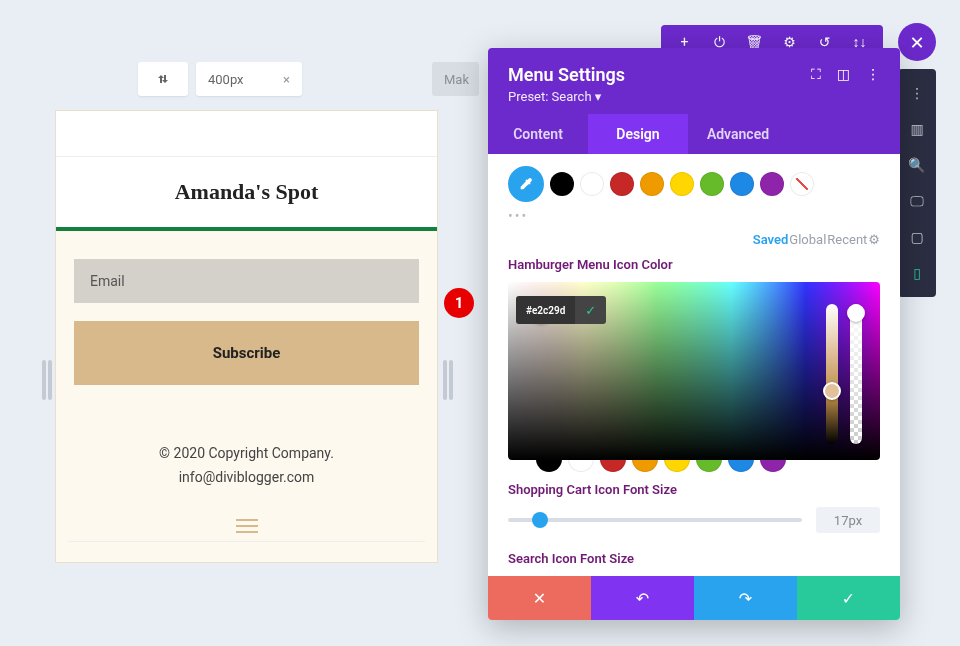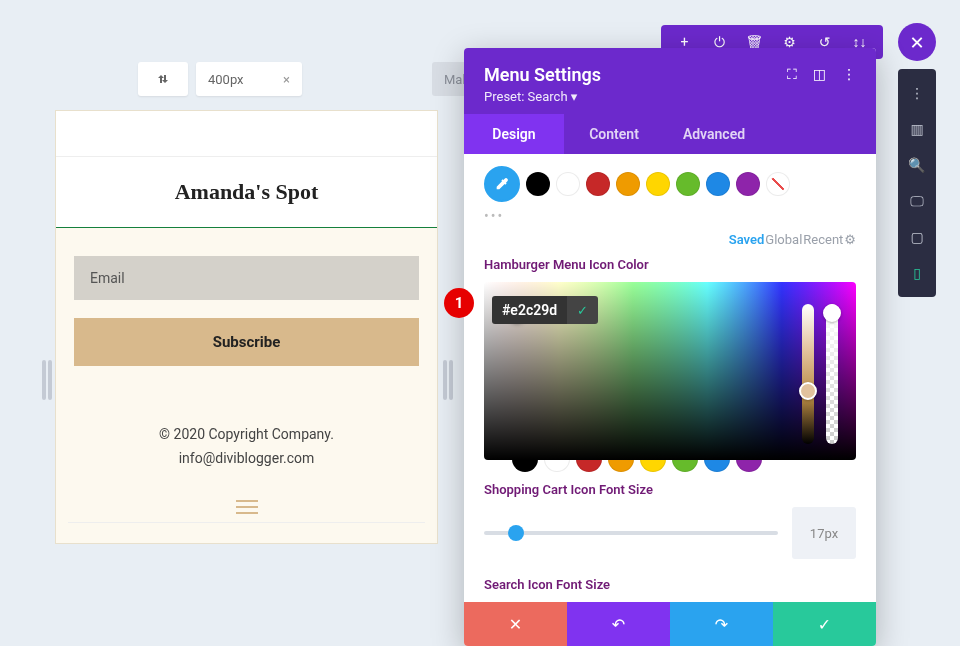--- a/index.html
+++ b/index.html
@@ -21,41 +21,41 @@
   .chip-arrows { left: 138px; width: 50px; justify-content: center; }
   .chip-arrows svg { width: 12px; height: 12px; fill: #666; }
   .chip-width { left: 196px; width: 106px; justify-content: space-between; }
   .chip-width .x { color: #999; }
 
   .ghost-button { position: absolute; top: 62px; left: 432px; height: 34px; background: #d8dde4; color: #8a8f99; border-radius: 3px; display: flex; align-items: center; padding: 0 10px 0 12px; font-size: 13px; }
 
   
   .preview { position: absolute; top: 110px; left: 55px; width: 383px; background: #fdf9ef; border: 1px solid #e8e0cc; }
   .preview-top-pad { height: 45px; background: #fff; }
-  .site-title-bar { padding: 22px 0; text-align: center; border-top: 1px solid #eee; border-bottom: 1px solid #15803d; background: #fff; }
+  .site-title-bar { padding: 22px 0; text-align: center; border-top: 1px solid #eee; border-bottom: 4px solid #15803d; background: #fff; }
   .site-title-bar h2 { font-family: Georgia, serif; font-weight: 700; font-size: 22px; color: #222; }
   .form-area { padding: 28px 18px 22px; }
   .email-field { height: 44px; background: #d4d1ca; color: #555; font-size: 14px; display: flex; align-items: center; padding: 0 16px; }
-  .subscribe-btn { margin-top: 18px; height: 48px; background: #d8b98c; color: #222; font-family: Georgia, serif; font-weight: 700; font-size: 15px; display: flex; align-items: center; justify-content: center; }
+  .subscribe-btn { margin-top: 18px; height: 64px; background: #d8b98c; color: #222; font-family: Georgia, serif; font-weight: 700; font-size: 15px; display: flex; align-items: center; justify-content: center; }
   .footer-text { text-align: center; color: #444; font-size: 14px; }
   .footer-text .copyright { margin-top: 38px; }
   .footer-text .email { margin-top: 8px; }
   .hamburger { margin: 34px auto 8px; width: 22px; }
   .hamburger span { display: block; height: 2px; background: #d8b98c; margin: 4px 0; }
   .menu-dropdown { background: #fff; margin: 0 12px 20px; border-top: 1px solid #eee; }
   .menu-dropdown .mitem { padding: 16px 22px; border-bottom: 1px solid #eee; color: #444; font-size: 14px; }
 
   .preview-handle { position: absolute; background: #c4cad4; width: 4px; height: 40px; border-radius: 2px; }
   .preview-handle.left { left: 42px; top: 360px; }
   .preview-handle.left2 { left: 48px; top: 360px; }
   .preview-handle.right { left: 443px; top: 360px; }
   .preview-handle.right2 { left: 449px; top: 360px; }
 
   
-  .panel { position: absolute; top: 48px; left: 464px; width: 412px; background: #fff; box-shadow: 0 8px 32px rgba(0,0,0,.25); border-radius: 4px; overflow: hidden; }
+  .panel { position: absolute; top: 48px; left: 488px; width: 412px; background: #fff; box-shadow: 0 8px 32px rgba(0,0,0,.25); border-radius: 4px; overflow: hidden; }
   .panel-header { background: #6c29cc; color: #fff; padding: 16px 20px 10px; }
   .panel-header-row { display: flex; align-items: center; justify-content: space-between; }
   .panel-title { font-size: 18px; font-weight: 600; }
   .panel-header-icons { display: flex; gap: 16px; }
   .panel-header-icons span { cursor: pointer; font-size: 14px; }
   .panel-preset { font-size: 13px; margin-top: 4px; opacity: 0.9; }
   .panel-tabs { display: flex; background: #6c29cc; }
   .panel-tabs .tab { padding: 12px 6px; color: rgba(255,255,255,.8); font-size: 14px; font-weight: 600; cursor: pointer; flex: 0 0 auto; width: 100px; text-align: center; }
   .panel-tabs .tab.active { background: #8033f0; color: #fff; }
 
@@ -73,38 +73,38 @@
   .saved-row .saved { color: #2aa3ef; font-weight: 600; }
   .saved-row .muted { color: #9aa0aa; }
   .saved-row .gear { color: #9aa0aa; cursor: pointer; }
 
   .color-picker { position: relative; width: 372px; height: 178px; border-radius: 4px; overflow: hidden; background:
       linear-gradient(to top, #000, rgba(0,0,0,0)),
       linear-gradient(to right, #fff, rgba(255,255,255,0)),
       linear-gradient(to right, #ff0000, #ffff00, #00ff00, #00ffff, #0000ff, #ff00ff);
   }
   .hex-chip { position: absolute; top: 14px; left: 8px; display: flex; height: 28px; }
-  .hex-chip .val { background: #333; color: #fff; font-size: 14px; font-weight: 600; display: flex; align-items: center; padding: 12px 10px; border-radius: 3px 0 0 3px; }
+  .hex-chip .val { background: #333; color: #fff; font-size: 10px; font-weight: 600; display: flex; align-items: center; padding: 12px 10px; border-radius: 3px 0 0 3px; }
   .hex-chip .ok { background: #444; color: #28c99b; display: flex; align-items: center; padding: 0 10px; border-radius: 0 3px 3px 0; font-size: 13px; }
   .cp-cursor { position: absolute; width: 18px; height: 18px; border: 2px solid #fff; border-radius: 50%; top: 24px; left: 24px; box-shadow: 0 0 4px rgba(0,0,0,.4); }
 
   .hue-slider { position: absolute; top: 22px; right: 42px; width: 12px; height: 140px; border-radius: 8px; background: linear-gradient(to bottom, #fff, #e2c29d, #b88a44, #000); }
   .hue-handle { position: absolute; width: 18px; height: 18px; background: #e2c29d; border: 2px solid #fff; border-radius: 50%; left: -3px; top: 78px; box-shadow: 0 1px 3px rgba(0,0,0,.3); }
   .alpha-slider { position: absolute; top: 22px; right: 18px; width: 12px; height: 140px; border-radius: 8px;
       background: linear-gradient(to bottom, #fff, rgba(255,255,255,0)),
                   repeating-conic-gradient(#ccc 0% 25%, #fff 0% 50%) 0 0/8px 8px; }
   .alpha-handle { position: absolute; width: 18px; height: 18px; background: #fff; border: 2px solid #fff; border-radius: 50%; left: -3px; top: 0; box-shadow: 0 1px 3px rgba(0,0,0,.3); }
 
   .picker-swatches { display: flex; gap: 6px; margin-top: -14px; margin-left: 28px; }
   .picker-swatches .swatch { width: 26px; height: 26px; }
 
   .range-row { display: flex; align-items: center; gap: 14px; margin-top: 8px; }
   .range-track { flex: 1; height: 4px; background: #d8dde4; border-radius: 2px; position: relative; }
   .range-knob { position: absolute; top: -6px; left: 8%; width: 16px; height: 16px; border-radius: 50%; background: #2aa3ef; }
-  .range-value { width: 64px; height: 52px; background: #eef1f6; border-radius: 3px; display: flex; align-items: center; justify-content: center; color: #888; font-size: 13px; }
+  .range-value { width: 64px; height: 26px; background: #eef1f6; border-radius: 3px; display: flex; align-items: center; justify-content: center; color: #888; font-size: 13px; }
 
   .panel-footer { display: flex; height: 44px; }
   .panel-footer .fbtn { flex: 1; display: flex; align-items: center; justify-content: center; color: #fff; font-size: 16px; cursor: pointer; }
   .fbtn.cancel { background: #ec6a5e; }
   .fbtn.undo { background: #8033f0; }
   .fbtn.redo { background: #2aa3ef; }
   .fbtn.save { background: #28c99b; }
 
   
   .anno { position: absolute; width: 30px; height: 30px; background: #e60000; border-radius: 50%; color: #fff; display: flex; align-items: center; justify-content: center; font-size: 15px; font-weight: 700; z-index: 50; }
@@ -187,22 +187,22 @@
       <div class="panel-title">Menu Settings</div>
       <div class="panel-header-icons">
         <span>⛶</span>
         <span>◫</span>
         <span>⋮</span>
       </div>
     </div>
     <div class="panel-preset">Preset: Search ▾</div>
   </div>
   <div class="panel-tabs">
+    <div class="tab">Content</div>
     <div class="tab active">Design</div>
-    <div class="tab">Content</div>
     <div class="tab">Advanced</div>
   </div>
 
   <div class="panel-body">
 
     <div class="swatch-row">
       <div class="swatch lg">
         <svg class="eyedrop-icon" viewBox="0 0 24 24">
             <path fill="#fff" d="M20 4c-1.1-1.1-2.9-1.1-4 0l-2 2-1-1-2 2 1 1-8 8v4h4l8-8 1 1 2-2-1-1 2-2c1.1-1.1 1.1-2.9 0-4z"></path>
           </svg>

